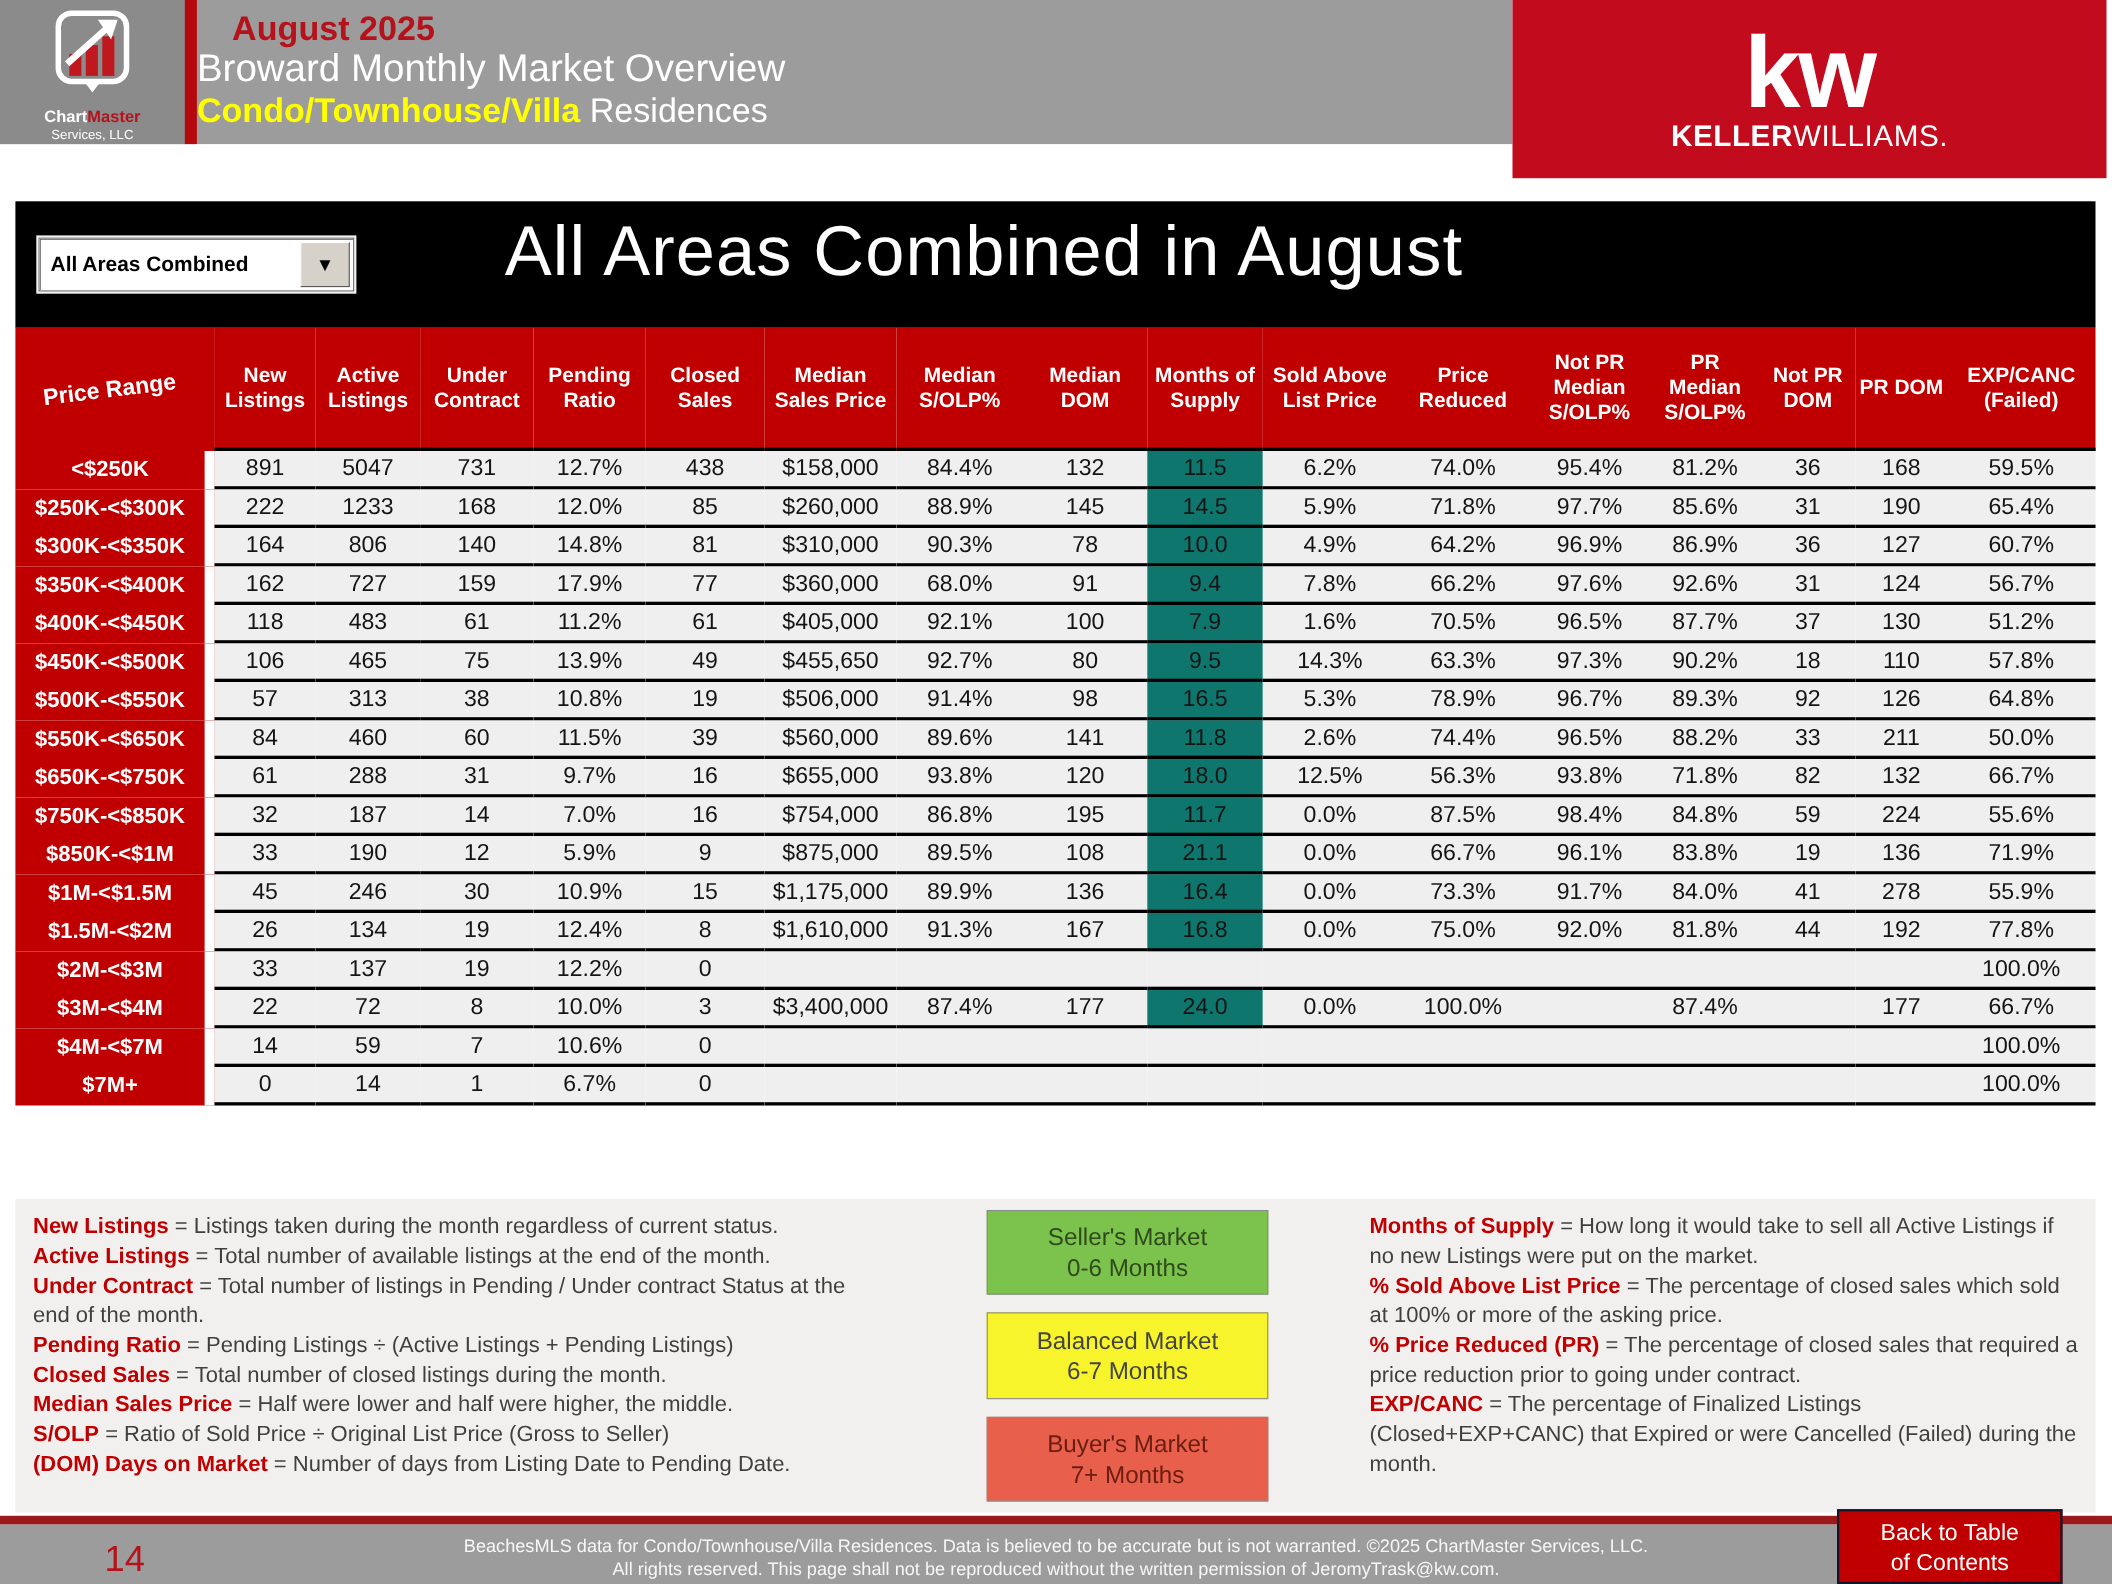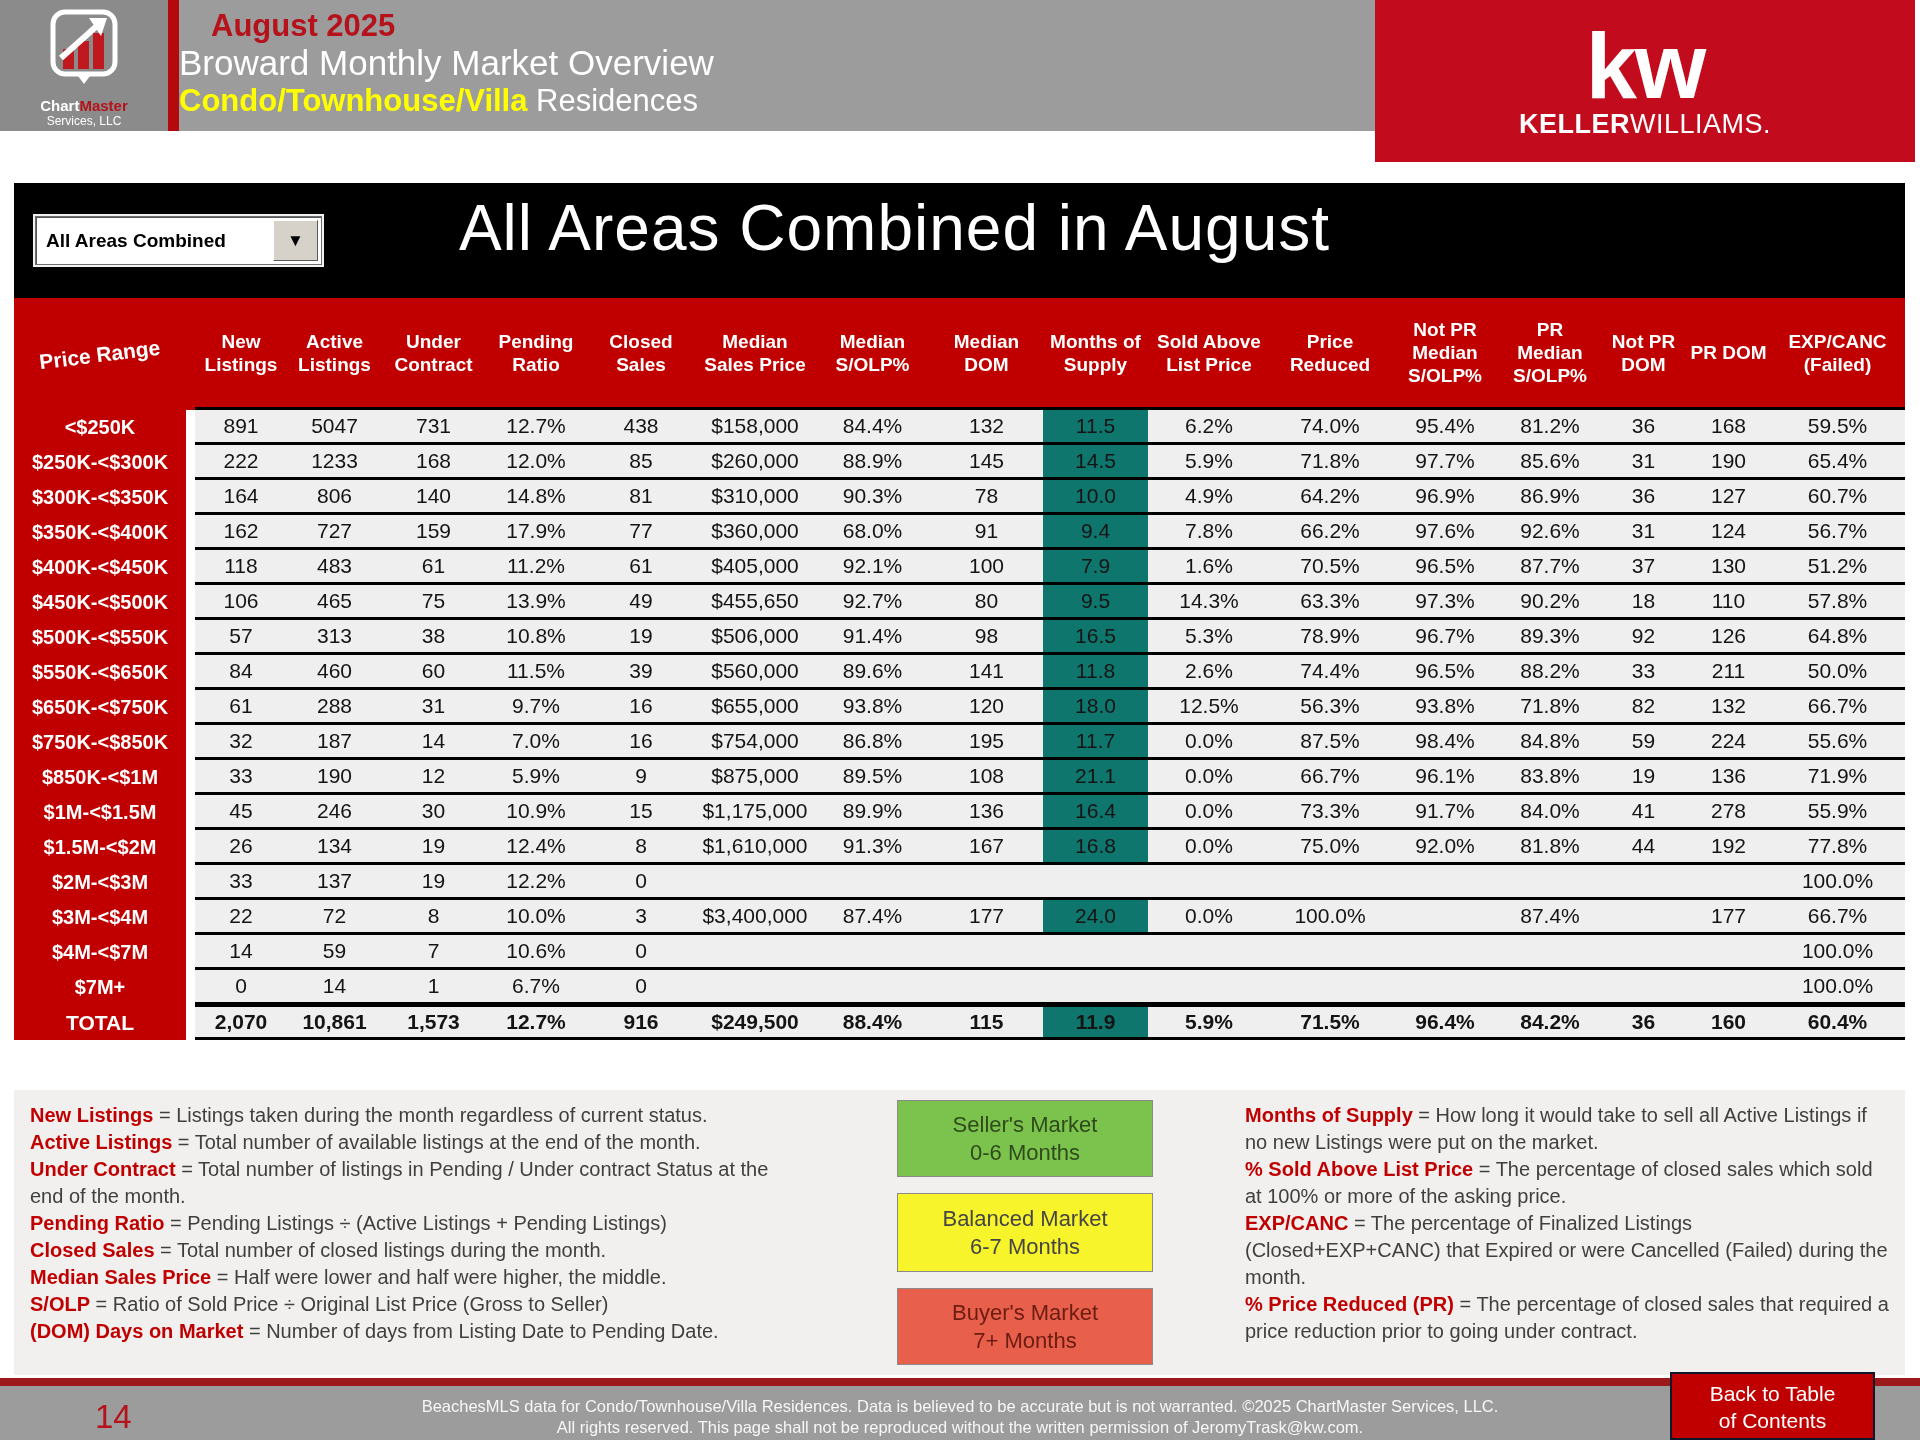--- a/index.html
+++ b/index.html
@@ -463,39 +463,20 @@
             <td class="data"></td>
             <td class="data"></td>
             <td class="data"></td>
             <td class="data"></td>
             <td class="data"></td>
             <td class="data"></td>
             <td class="data"></td>
             <td class="data"></td>
             <td class="data">100.0%</td>
           </tr>
-          <tr class="total">
-            <td class="label">TOTAL</td>
-            <td class="data">2,070</td>
-            <td class="data">10,861</td>
-            <td class="data">1,573</td>
-            <td class="data">12.7%</td>
-            <td class="data">916</td>
-            <td class="data">$249,500</td>
-            <td class="data">88.4%</td>
-            <td class="data">115</td>
-            <td class="data supply">11.9</td>
-            <td class="data">5.9%</td>
-            <td class="data">71.5%</td>
-            <td class="data">96.4%</td>
-            <td class="data">84.2%</td>
-            <td class="data">36</td>
-            <td class="data">160</td>
-            <td class="data">60.4%</td>
-          </tr>
         </tbody>
     </table>
   </div>
 
   <div class="notes-panel">
     <div class="defs defs-left">
         <div><span class="term">New Listings</span><span> = Listings taken during the month regardless of current status.</span></div>
         <div><span class="term">Active Listings</span><span> = Total number of available listings at the end of the month.</span></div>
         <div><span class="term">Under Contract</span><span> = Total number of listings in Pending / Under contract Status at the end of the month.</span></div>
         <div><span class="term">Pending Ratio</span><span> = Pending Listings ÷ (Active Listings + Pending Listings)</span></div>
@@ -512,22 +493,22 @@
       <div>Balanced Market</div>
       <div>6-7 Months</div>
     </div>
     <div class="legend-box legend-orange">
       <div>Buyer's Market</div>
       <div>7+ Months</div>
     </div>
     <div class="defs defs-right">
         <div><span class="term">Months of Supply</span><span> = How long it would take to sell all Active Listings if no new Listings were put on the market.</span></div>
         <div><span class="term">% Sold Above List Price</span><span> = The percentage of closed sales which sold at 100% or more of the asking price.</span></div>
+        <div><span class="term">% Price Reduced (PR)</span><span> = The percentage of closed sales that required a price reduction prior to going under contract.</span></div>
         <div><span class="term">EXP/CANC</span><span> = The percentage of Finalized Listings (Closed+EXP+CANC) that Expired or were Cancelled (Failed) during the month.</span></div>
-        <div><span class="term">% Price Reduced (PR)</span><span> = The percentage of closed sales that required a price reduction prior to going under contract.</span></div>
       </div>
   </div>
 
   <div class="footer-line"></div>
   <div class="footer-band"></div>
   <div class="page-num">14</div>
   <div class="disclaimer">
     <div>BeachesMLS data for Condo/Townhouse/Villa Residences.  Data is believed to be accurate but is not warranted.  ©2025  ChartMaster Services, LLC.</div>
     <div>All rights reserved. This page shall not be reproduced without the written permission of JeromyTrask@kw.com.</div>
   </div>

